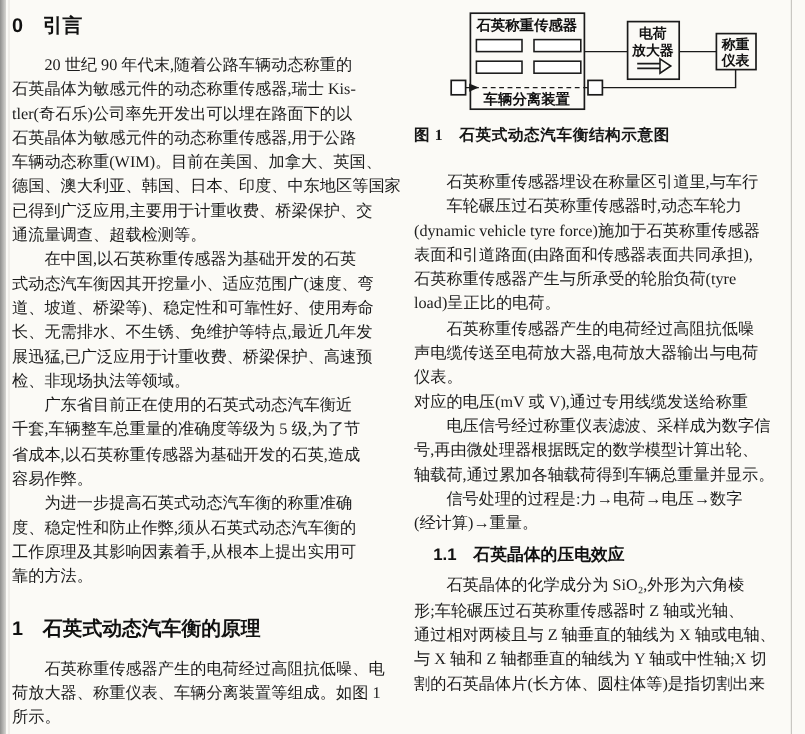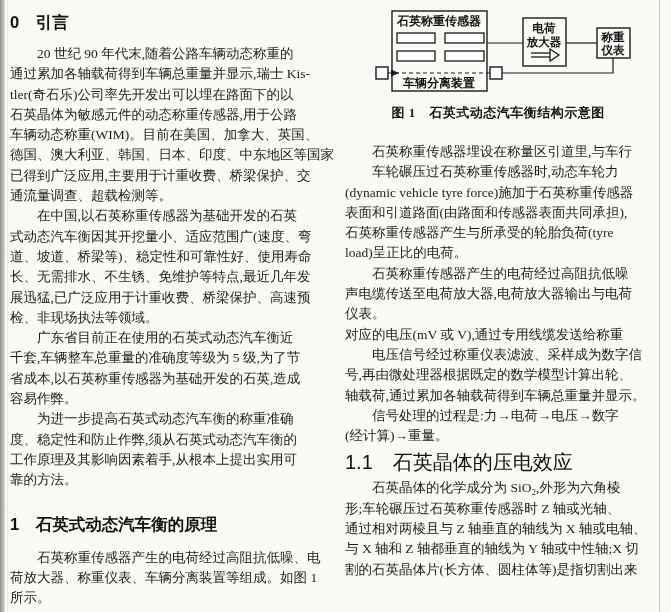--- a/index.html
+++ b/index.html
@@ -22,49 +22,49 @@
   .tline { font-size:13.5px; line-height:20.3px; white-space:nowrap; }
   .tline.indent { text-indent:27px; }
   .para { margin:0; }
 
   h2.sec {
     font-family:"Liberation Sans", sans-serif; font-weight:bold;
     font-size:16.5px; line-height:24px; margin:0 0 10px 0; color:#111;
   }
   h2.sec.level1 { margin:21px 0 12px 0; }
   h3.subsec {
-    font-family:"Liberation Sans", sans-serif; font-weight:normal;
-    font-size:20px; line-height:20px; margin:6px 0 6px 0; color:#111;
+    font-family:"Liberation Sans", sans-serif; font-weight:bold;
+    font-size:14px; line-height:20px; margin:6px 0 6px 16px; color:#111;
   }
 
   .figure { position:relative; width:306px; height:112px; margin:0 0 24px 0; }
   .figure svg { display:block; }
   .fig-caption {
-    text-align:center; font-size:13px; font-weight:bold;
+    font-size:13px; font-weight:bold;
     margin-top:3px; letter-spacing:0.5px; color:#161616;
   }
   svg .lbl {
     font-family:"Liberation Sans", sans-serif; font-weight:bold;
     font-size:12px; fill:#111; text-anchor:middle;
   }
   svg .lbl-sm { font-size:11.5px; }
 </style>
 </head>
 <body>
 
 <div class="page">
   <div class="scan-strip"></div>
   <div class="scan-edge-line"></div>
   <div class="rule-right"></div>
 
   <div class="col col-left">
     <h2 class="sec">0　引言</h2>
     <div class="para">
         <div class="tline indent">20 世纪 90 年代末,随着公路车辆动态称重的</div>
-        <div class="tline">通过累加各轴载荷得到车辆总重量并显示,瑞士 Kis-</div>
+        <div class="tline">石英晶体为敏感元件的动态称重传感器,瑞士 Kis-</div>
         <div class="tline">tler(奇石乐)公司率先开发出可以埋在路面下的以</div>
         <div class="tline">石英晶体为敏感元件的动态称重传感器,用于公路</div>
         <div class="tline">车辆动态称重(WIM)。目前在美国、加拿大、英国、</div>
         <div class="tline">德国、澳大利亚、韩国、日本、印度、中东地区等国家</div>
         <div class="tline">已得到广泛应用,主要用于计重收费、桥梁保护、交</div>
         <div class="tline">通流量调查、超载检测等。</div>
       </div>
     <div class="para">
         <div class="tline indent">在中国,以石英称重传感器为基础开发的石英</div>
         <div class="tline">式动态汽车衡因其开挖量小、适应范围广(速度、弯</div>

